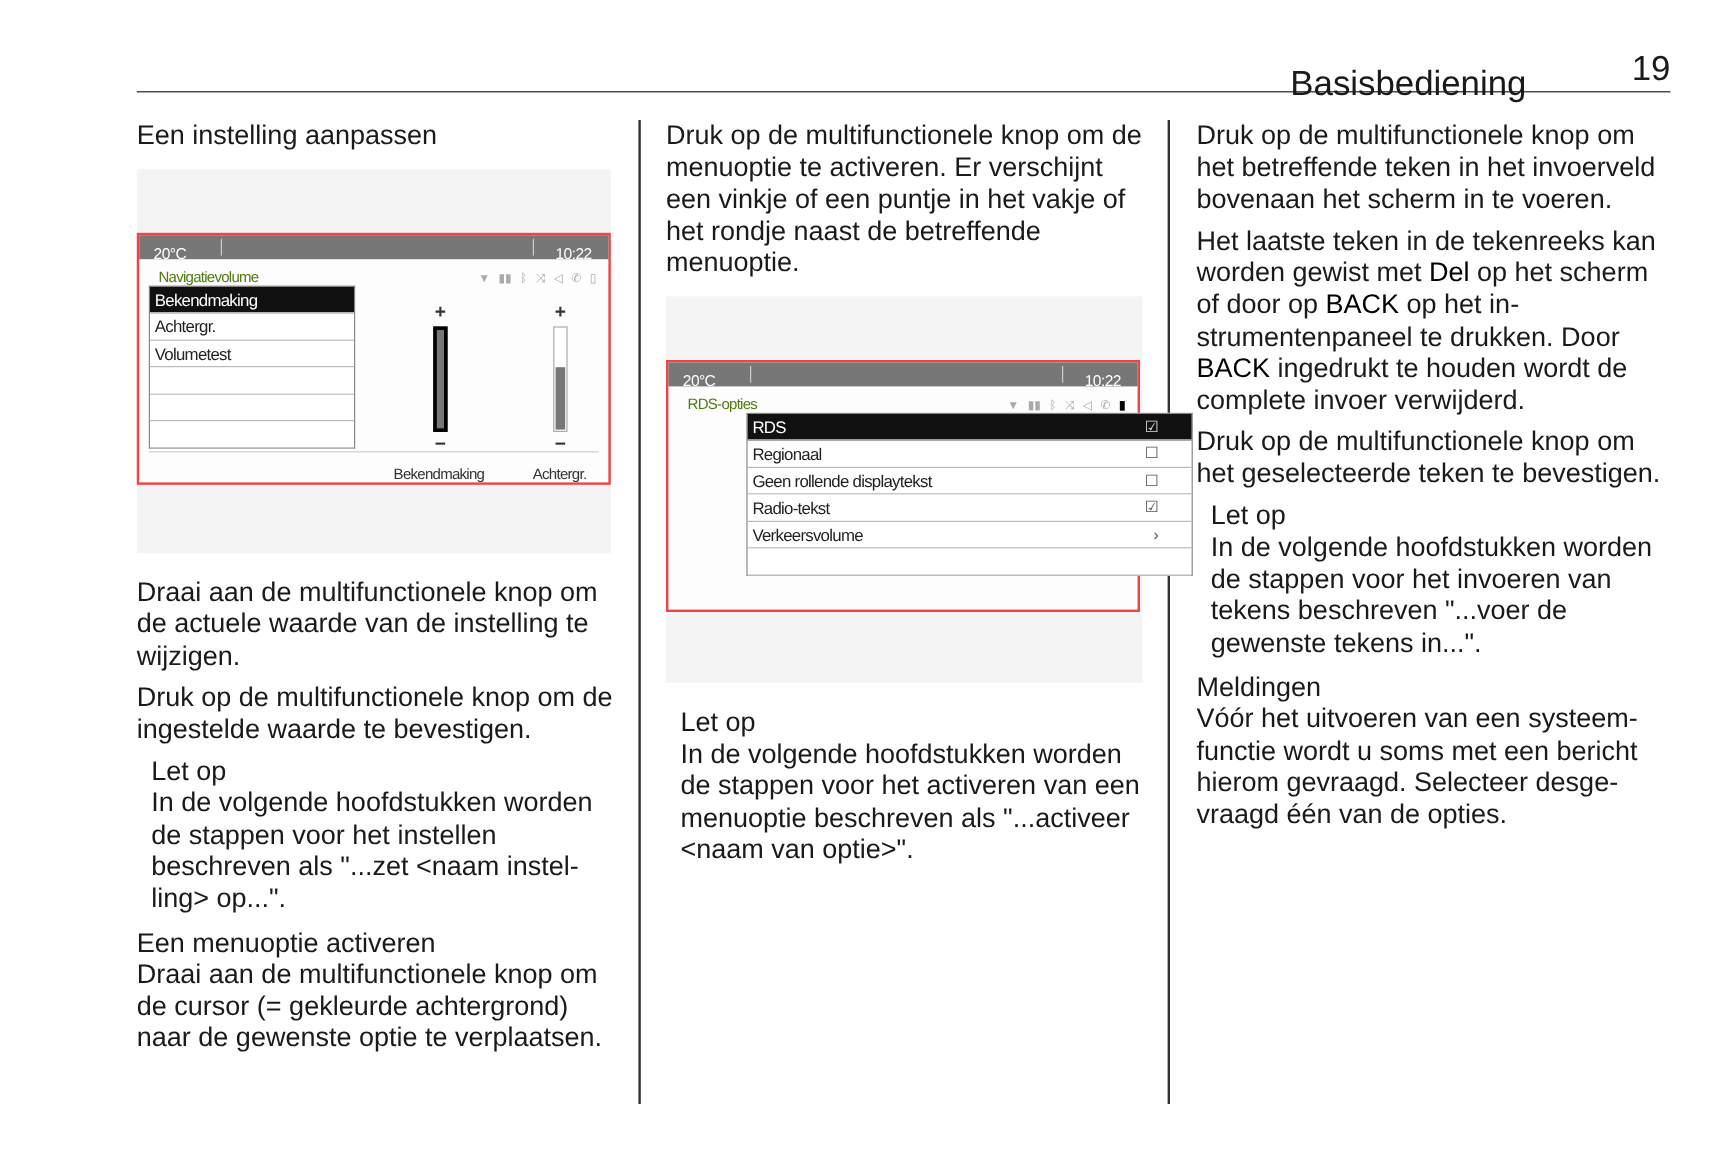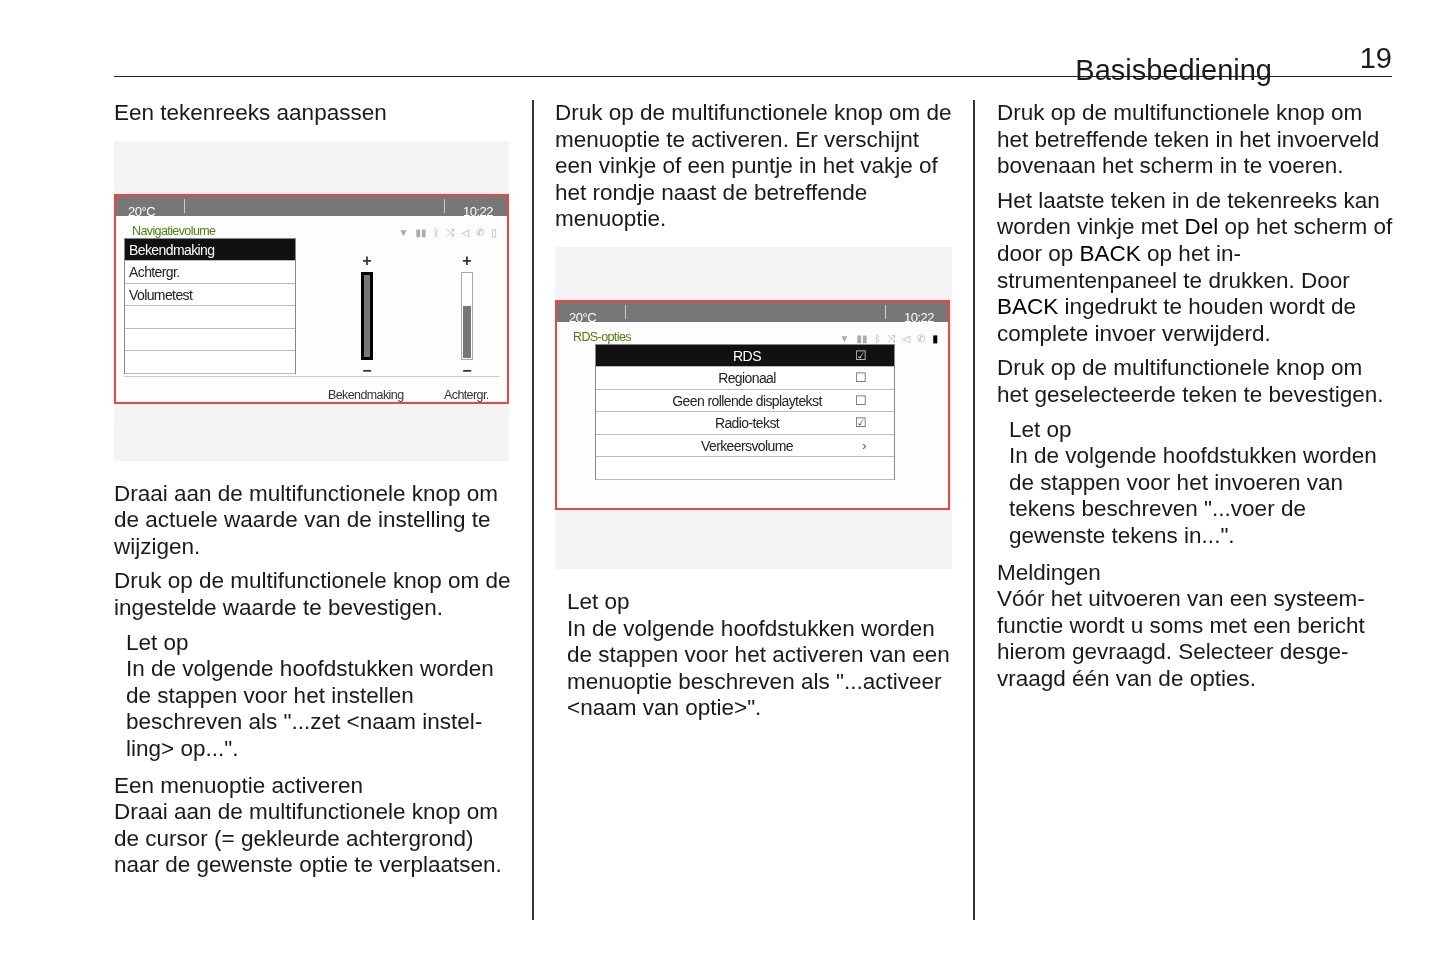--- a/index.html
+++ b/index.html
@@ -56,21 +56,21 @@
 
 <div class="header">
   <span class="title">Basisbediening</span>
   <span class="pnum">19</span>
 </div>
 
 <div class="vrule vr1"></div>
 <div class="vrule vr2"></div>
 
 <div class="col col1">
-  <h3>Een tekenreeks aanpassen</h3>
+  <h3>Een instelling aanpassen</h3>
   <div class="fig fig1">
     <div class="screen">
       <div class="sbar">
         <span class="temp">20°C</span>
         <span class="sep1"></span>
         <span class="sep2"></span>
         <span class="time">10:22</span>
       </div>
       <span class="subtitle" style="left:16px;top:22px;">Navigatievolume</span>
       <div class="icons">
@@ -132,39 +132,39 @@
       <span class="subtitle" style="left:16px;top:22px;">RDS-opties</span>
       <div class="icons">
         <span>▼</span>
         <span>▮▮</span>
         <span>ᛒ</span>
         <span>⤨</span>
         <span>◁</span>
         <span>✆</span>
         <span style="color:#000;font-weight:bold;">▮</span>
       </div>
-      <div class="list" id="list2" style="left:38px;top:42px;width:300px;height:136px;text-align:center;">
+      <div class="list" id="list2" style="left:65px;top:42px;width:372px;height:136px;">
           <div class="row sel"><span>RDS</span><span class="mark">☑</span></div>
           <div class="row"><span>Regionaal</span><span class="mark">☐</span></div>
           <div class="row"><span>Geen rollende displaytekst</span><span class="mark">☐</span></div>
           <div class="row"><span>Radio-tekst</span><span class="mark">☑</span></div>
           <div class="row"><span>Verkeersvolume</span><span class="mark">›</span></div>
           <div class="row"><span></span></div>
         </div>
     </div>
   </div>
   <div class="note">
     <span class="nt">Let op</span>
     <span>In de volgende hoofdstukken wor­den de stappen voor het activeren van een menuoptie beschreven als "...activeer &lt;naam van optie&gt;".</span>
   </div>
 </div>
 
 <div class="col col3">
   <p>Druk op de multifunctionele knop om het betreffende teken in het invoer­veld bovenaan het scherm in te voe­ren.</p>
-  <p><span>Het laatste teken in de tekenreeks kan worden vinkje met </span><span class="bold">Del</span><span> op het scherm of door op </span><span class="bold">BACK</span><span> op het in­strumentenpaneel te drukken. Door </span><span class="bold">BACK</span><span> ingedrukt te houden wordt de complete invoer verwijderd.</span></p>
+  <p><span>Het laatste teken in de tekenreeks kan worden gewist met </span><span class="bold">Del</span><span> op het scherm of door op </span><span class="bold">BACK</span><span> op het in­strumentenpaneel te drukken. Door </span><span class="bold">BACK</span><span> ingedrukt te houden wordt de complete invoer verwijderd.</span></p>
   <p>Druk op de multifunctionele knop om het geselecteerde teken te bevesti­gen.</p>
   <div class="note">
     <span class="nt">Let op</span>
     <span>In de volgende hoofdstukken wor­den de stappen voor het invoeren van tekens beschreven "...voer de gewenste tekens in...".</span>
   </div>
   <h3>Meldingen</h3>
   <p>Vóór het uitvoeren van een systeem­functie wordt u soms met een bericht hierom gevraagd. Selecteer desge­vraagd één van de opties.</p>
 </div>
 
 </body></html>

